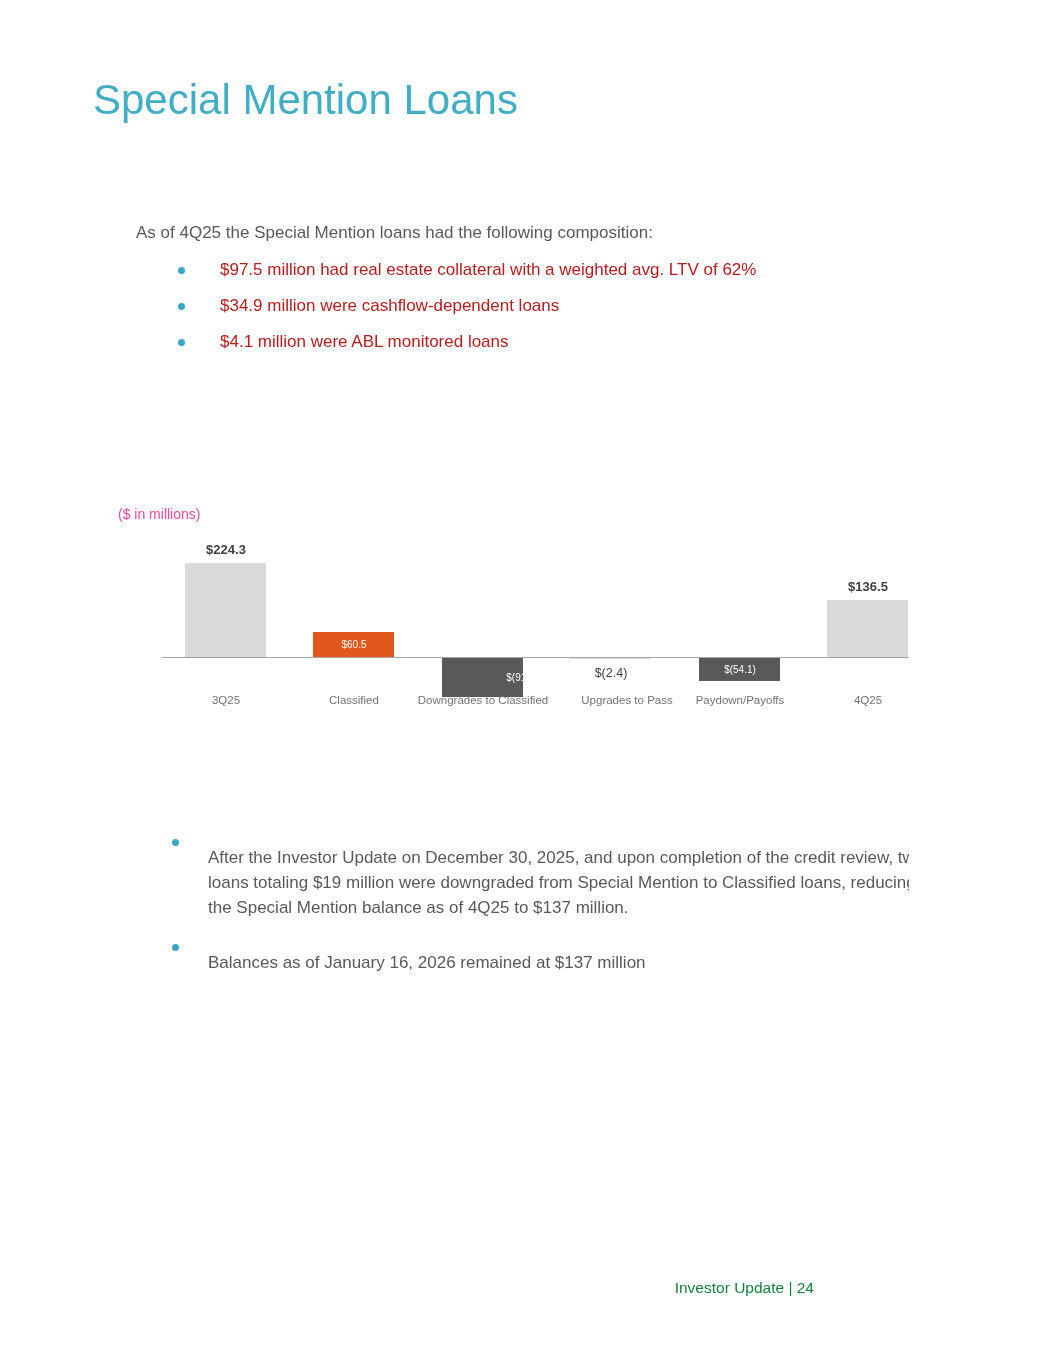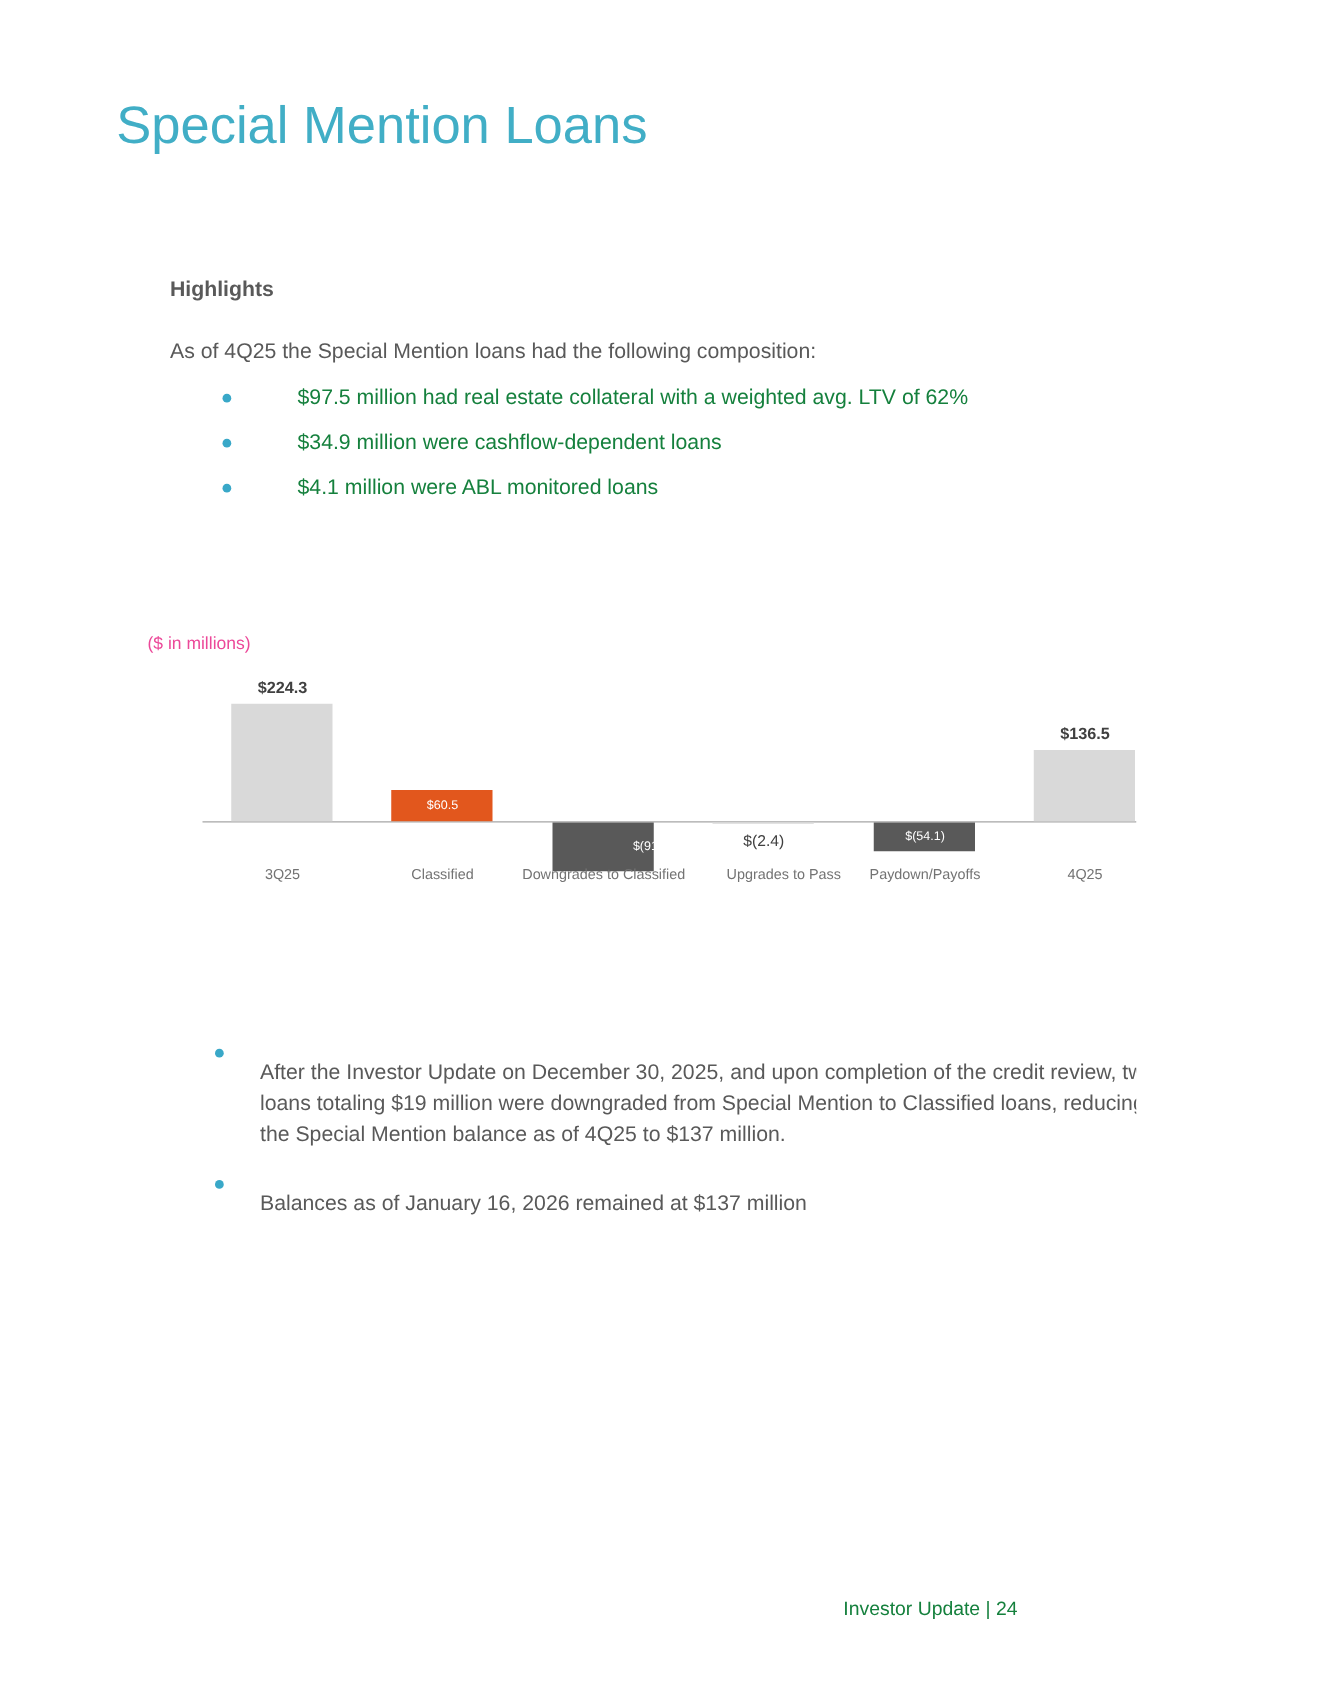--- a/index.html
+++ b/index.html
@@ -12,21 +12,21 @@
     position:absolute;left:93px;top:76px;margin:0;
     font-size:42px;font-weight:400;color:#41AEC6;letter-spacing:0px;
   }
   
   .highlights{position:absolute;left:136px;top:222px;width:800px;}
   .highlights h2{margin:0 0 28px 0;font-size:17px;font-weight:700;color:#595959;}
   .highlights .intro{margin:0 0 15px 0;font-size:17px;line-height:22px;color:#595959;}
   ul.bullets{list-style:none;margin:0;padding:0;}
   .bullet-row{display:flex;align-items:flex-start;margin-bottom:14px;}
   .dot{flex:none;width:7px;height:7px;border-radius:50%;background:#39A8C8;margin:8px 0 0 42px;}
-  .bullet-text{margin-left:53px;font-size:17px;line-height:22px;color:#15803d;}
+  .bullet-text{margin-left:35px;font-size:17px;line-height:22px;color:#b91c1c;}
   
   .chart{position:absolute;left:118px;top:506px;width:840px;height:220px;}
   .units{position:absolute;left:0;top:0;font-size:14px;color:#ec4899;}
   .plot{position:absolute;left:0;top:0;width:840px;height:220px;}
   .axis{position:absolute;left:44px;top:151px;width:768px;height:1px;background:#A6A6A6;}
   .bar{position:absolute;}
   .bar-label{position:absolute;width:110px;text-align:center;font-size:13px;font-weight:700;color:#404040;}
   .bar-label.inside{color:#ffffff;font-weight:400;font-size:10px;}
   .bar-label.below{font-weight:400;font-size:12.5px;}
   .cat-label{position:absolute;top:188px;width:150px;text-align:center;font-size:11.5px;color:#737373;}
@@ -39,21 +39,20 @@
   .footer{position:absolute;right:95px;top:1279px;font-size:15.5px;color:#15803d;}
 </style>
 </head>
 <body>
 
 <div class="page">
 
   <h1 class="title">Special Mention Loans</h1>
 
   <section class="highlights">
-    <h2>Highlights</h2>
     <p class="intro">As of 4Q25 the Special Mention loans had the following composition:</p>
     <ul class="bullets">
       <li class="bullet-row">
         <span class="dot"></span>
         <span class="bullet-text">$97.5 million had real estate collateral with a weighted avg. LTV of 62%</span>
       </li>
       <li class="bullet-row">
         <span class="dot"></span>
         <span class="bullet-text">$34.9 million were cashflow-dependent loans</span>
       </li>

